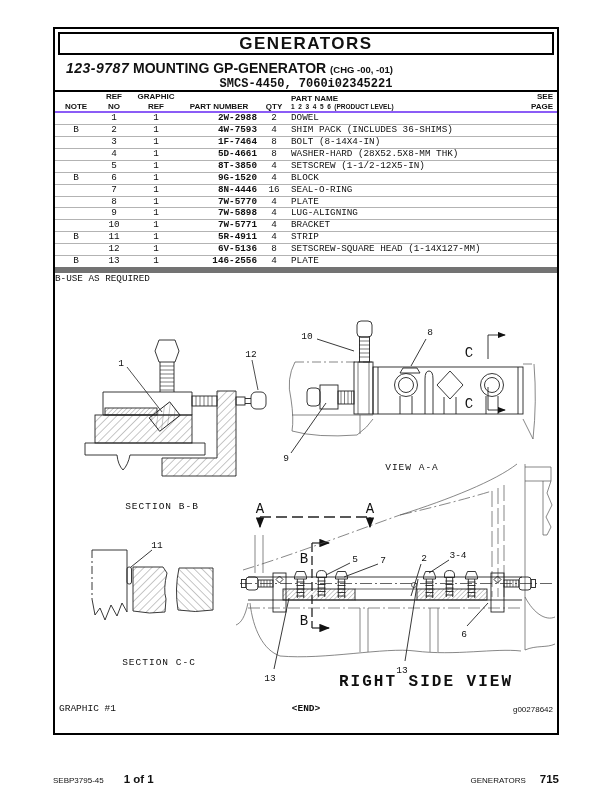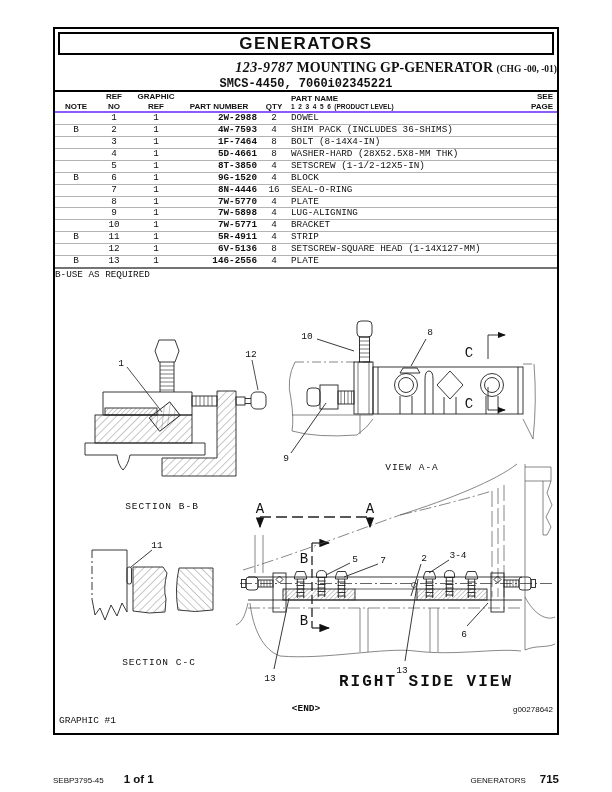--- a/index.html
+++ b/index.html
@@ -11,22 +11,22 @@
     position:absolute;left:53px;top:27px;width:502px;height:704px;
     border:2px solid #000;background:#fff;
   }
   .gen-box{
     position:absolute;left:3px;right:3px;top:3px;height:19px;
     border:2px solid #000;display:flex;align-items:center;justify-content:center;
     font-weight:bold;font-size:17px;letter-spacing:1.5px;
     font-family:"Liberation Sans",sans-serif;
   }
   .title-row{
-    position:absolute;top:31px;left:11px;right:0;text-align:right;
-    font-family:Liberation Serif, serif;font-weight:bold;font-size:14px;
+    position:absolute;top:31px;left:11px;right:0;text-align:left;
+    font-family:Liberation Sans, sans-serif;font-weight:bold;font-size:14px;
     white-space:nowrap;
   }
   .title-num{font-style:italic;letter-spacing:0.5px;}
   .title-chg{font-size:9.5px;font-weight:bold;}
   .smcs-row{
     position:absolute;top:48px;left:6px;right:6px;display:flex;
     justify-content:center;font-family:"Liberation Mono",monospace;
     font-weight:bold;font-size:12px;
   }
   table.parts{
@@ -49,29 +49,29 @@
     height:10.9px;line-height:10.9px;white-space:nowrap;overflow:visible;
   }
   tbody tr + tr td{border-top:1px solid #b3b3b3;}
   td.c-note{text-align:center;}
   td.c-ref{text-align:center;}
   td.c-graphic{text-align:center;}
   td.c-part{text-align:right;font-weight:bold;padding-right:10px;}
   td.c-qty{text-align:center;}
   td.c-name{text-align:left;}
   tfoot td{
-    border-top:2px solid #737373;font-family:"Liberation Mono",monospace;
+    border-top:6px solid #737373;font-family:"Liberation Mono",monospace;
     font-size:9.3px;height:12px;line-height:12px;padding-left:3px;
   }
   .diagram-svg{position:absolute;left:0;top:238px;}
   .graphic-row{
     position:absolute;left:4px;right:4px;top:674px;height:12px;
     font-family:"Liberation Mono",monospace;font-size:9.5px;
   }
-  .graphic-row .gr-left{position:absolute;left:0;top:12px;}
+  .graphic-row .gr-left{position:absolute;left:0;top:0;}
   .graphic-row .gr-center{position:absolute;left:0;right:0;text-align:center;font-weight:bold;top:0;}
   .graphic-row .gr-right{position:absolute;right:0;top:2px;font-size:8px;font-family:"Liberation Sans",sans-serif;}
   .page-footer{
     position:absolute;left:53px;width:506px;top:773px;display:flex;
     justify-content:space-between;align-items:baseline;
   }
   .pf-group{display:flex;align-items:baseline;}
   .pf-small{font-size:8px;font-family:"Liberation Sans",sans-serif;}
   .pf-bold{font-size:11.5px;font-weight:bold;font-family:"Liberation Sans",sans-serif;}
   .pf-left .pf-bold{margin-left:20px;}

